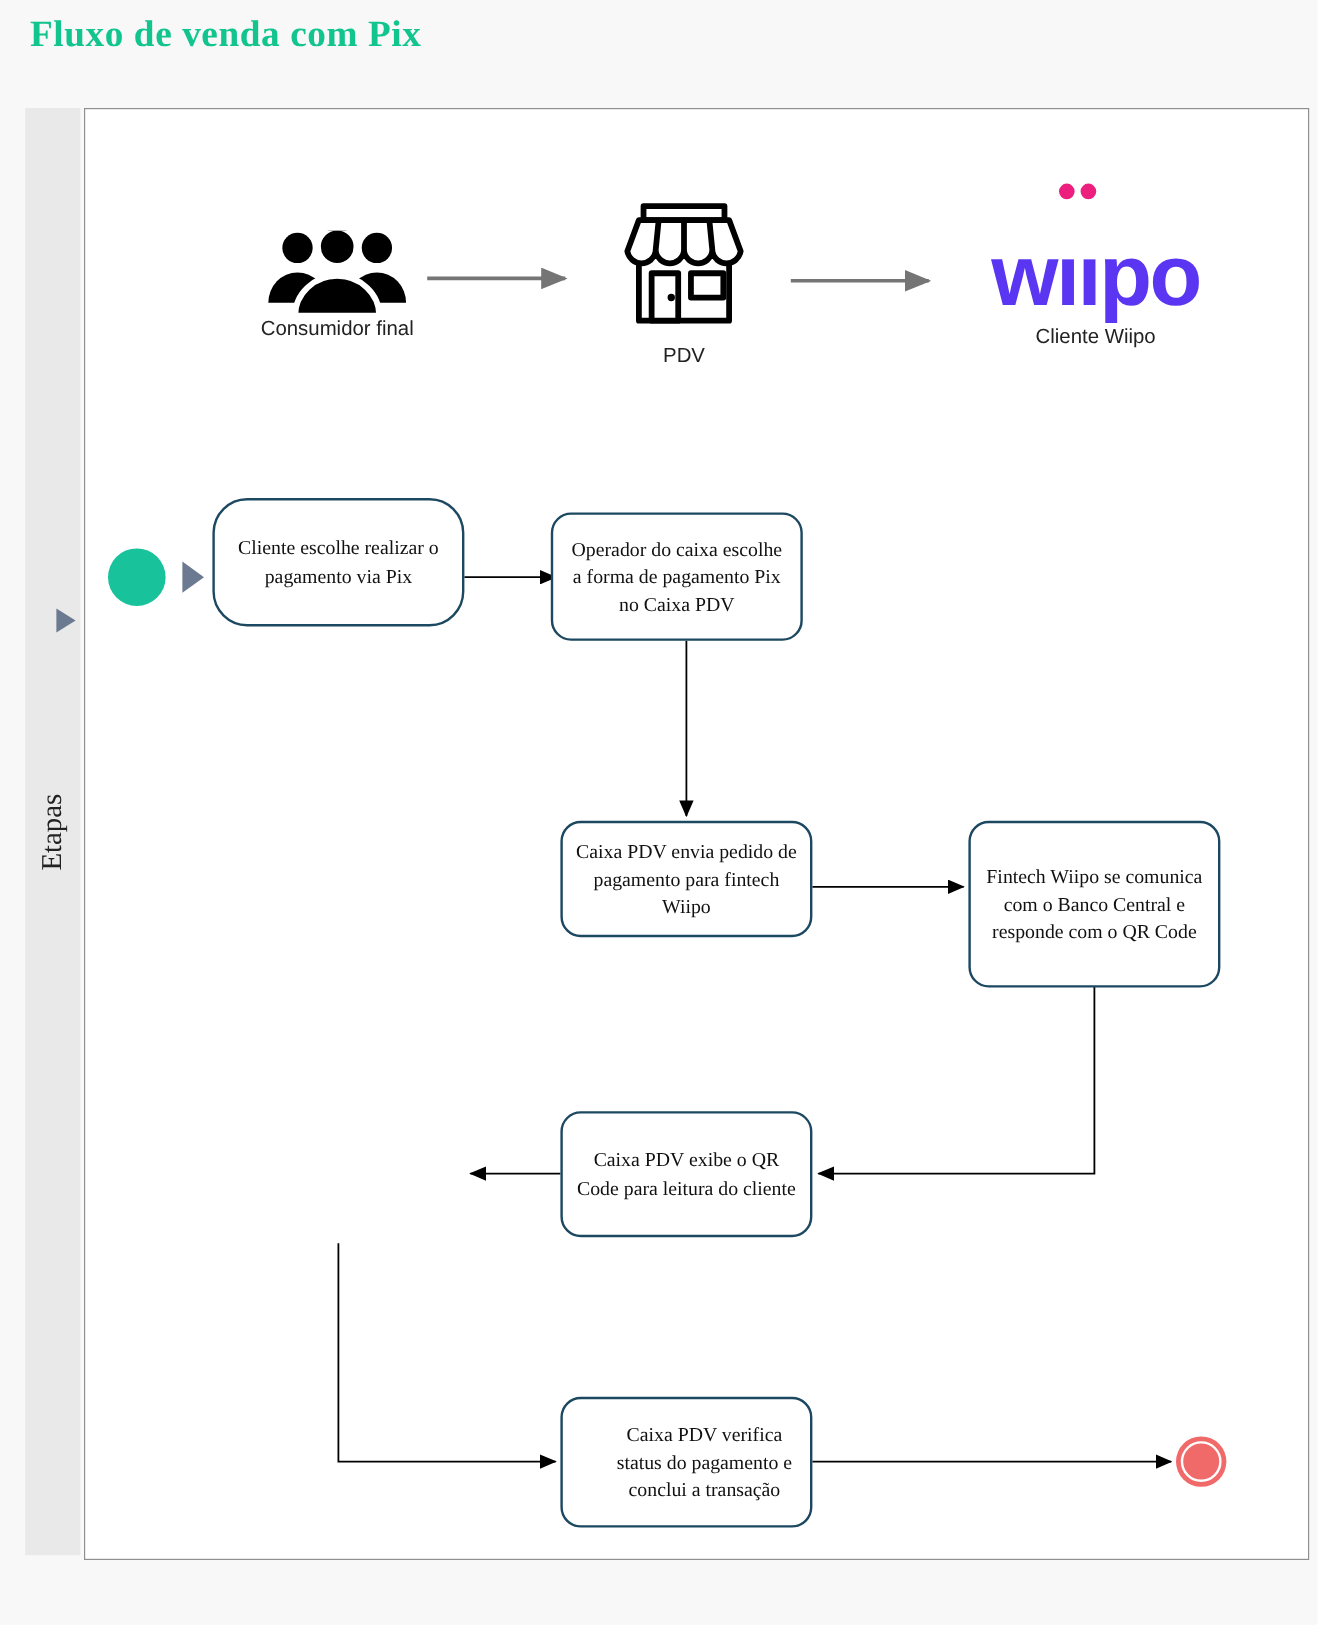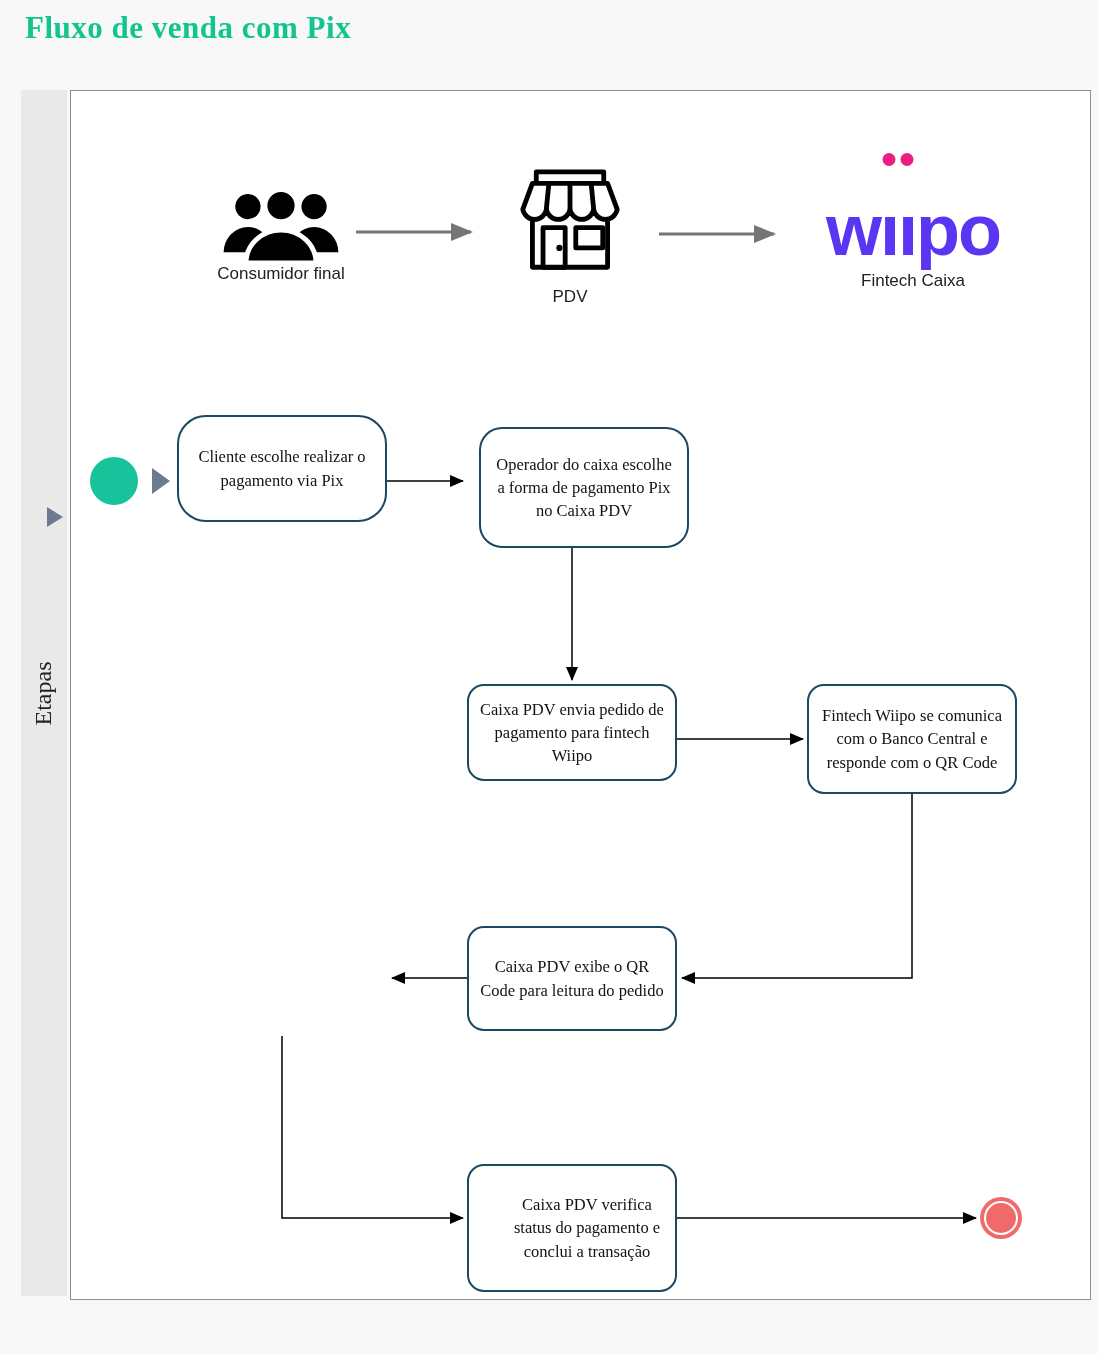--- a/index.html
+++ b/index.html
@@ -156,41 +156,41 @@
     <span class="entity-label">PDV</span>
   </div>
 
   <div class="entity" style="left:742px; top:106px; width:200px; gap:12px;">
     <div class="logo">
       <span>w</span>
         <span class="logo-i">ı</span>
         <span class="logo-i">ı</span>
         <span>po</span>
     </div>
-    <span class="entity-label">Fintech Caixa</span>
+    <span class="entity-label">Cliente Wiipo</span>
   </div>
 
   <div class="start-circle"></div>
   <div class="start-triangle"></div>
   <div class="end-circle">
     <div class="end-circle-ring"></div>
   </div>
 
   <div class="node" style="left:106px; top:324px; height:107px;border-radius:29px;">
     <span>Cliente escolhe realizar o pagamento via Pix</span>
   </div>
-  <div class="node" style="left:408px; top:336px; height:121px;border-radius:23px;">
+  <div class="node" style="left:388px; top:336px; height:107px;">
     <span>Operador do caixa escolhe a forma de pagamento Pix no Caixa PDV</span>
   </div>
   <div class="node" style="left:396px; top:593px; height:97px;">
     <span>Caixa PDV envia pedido de pagamento para fintech Wiipo</span>
   </div>
-  <div class="node" style="left:736px; top:593px; height:110px;justify-content:flex-end;">
+  <div class="node" style="left:736px; top:593px; height:139px;justify-content:flex-end;">
     <span>Fintech Wiipo se comunica com o Banco Central e responde com o QR Code</span>
   </div>
   <div class="node" style="left:396px; top:835px; height:105px;">
-    <span>Caixa PDV exibe o QR Code para leitura do pedido</span>
+    <span>Caixa PDV exibe o QR Code para leitura do cliente</span>
   </div>
-  <div class="node" style="left:396px; top:1073px; height:128px;padding-left:40px;">
+  <div class="node" style="left:396px; top:1073px; height:109px;padding-left:40px;">
     <span>Caixa PDV verifica  status do pagamento e conclui a transação</span>
   </div>
 
 </div>
 
 </body></html>

